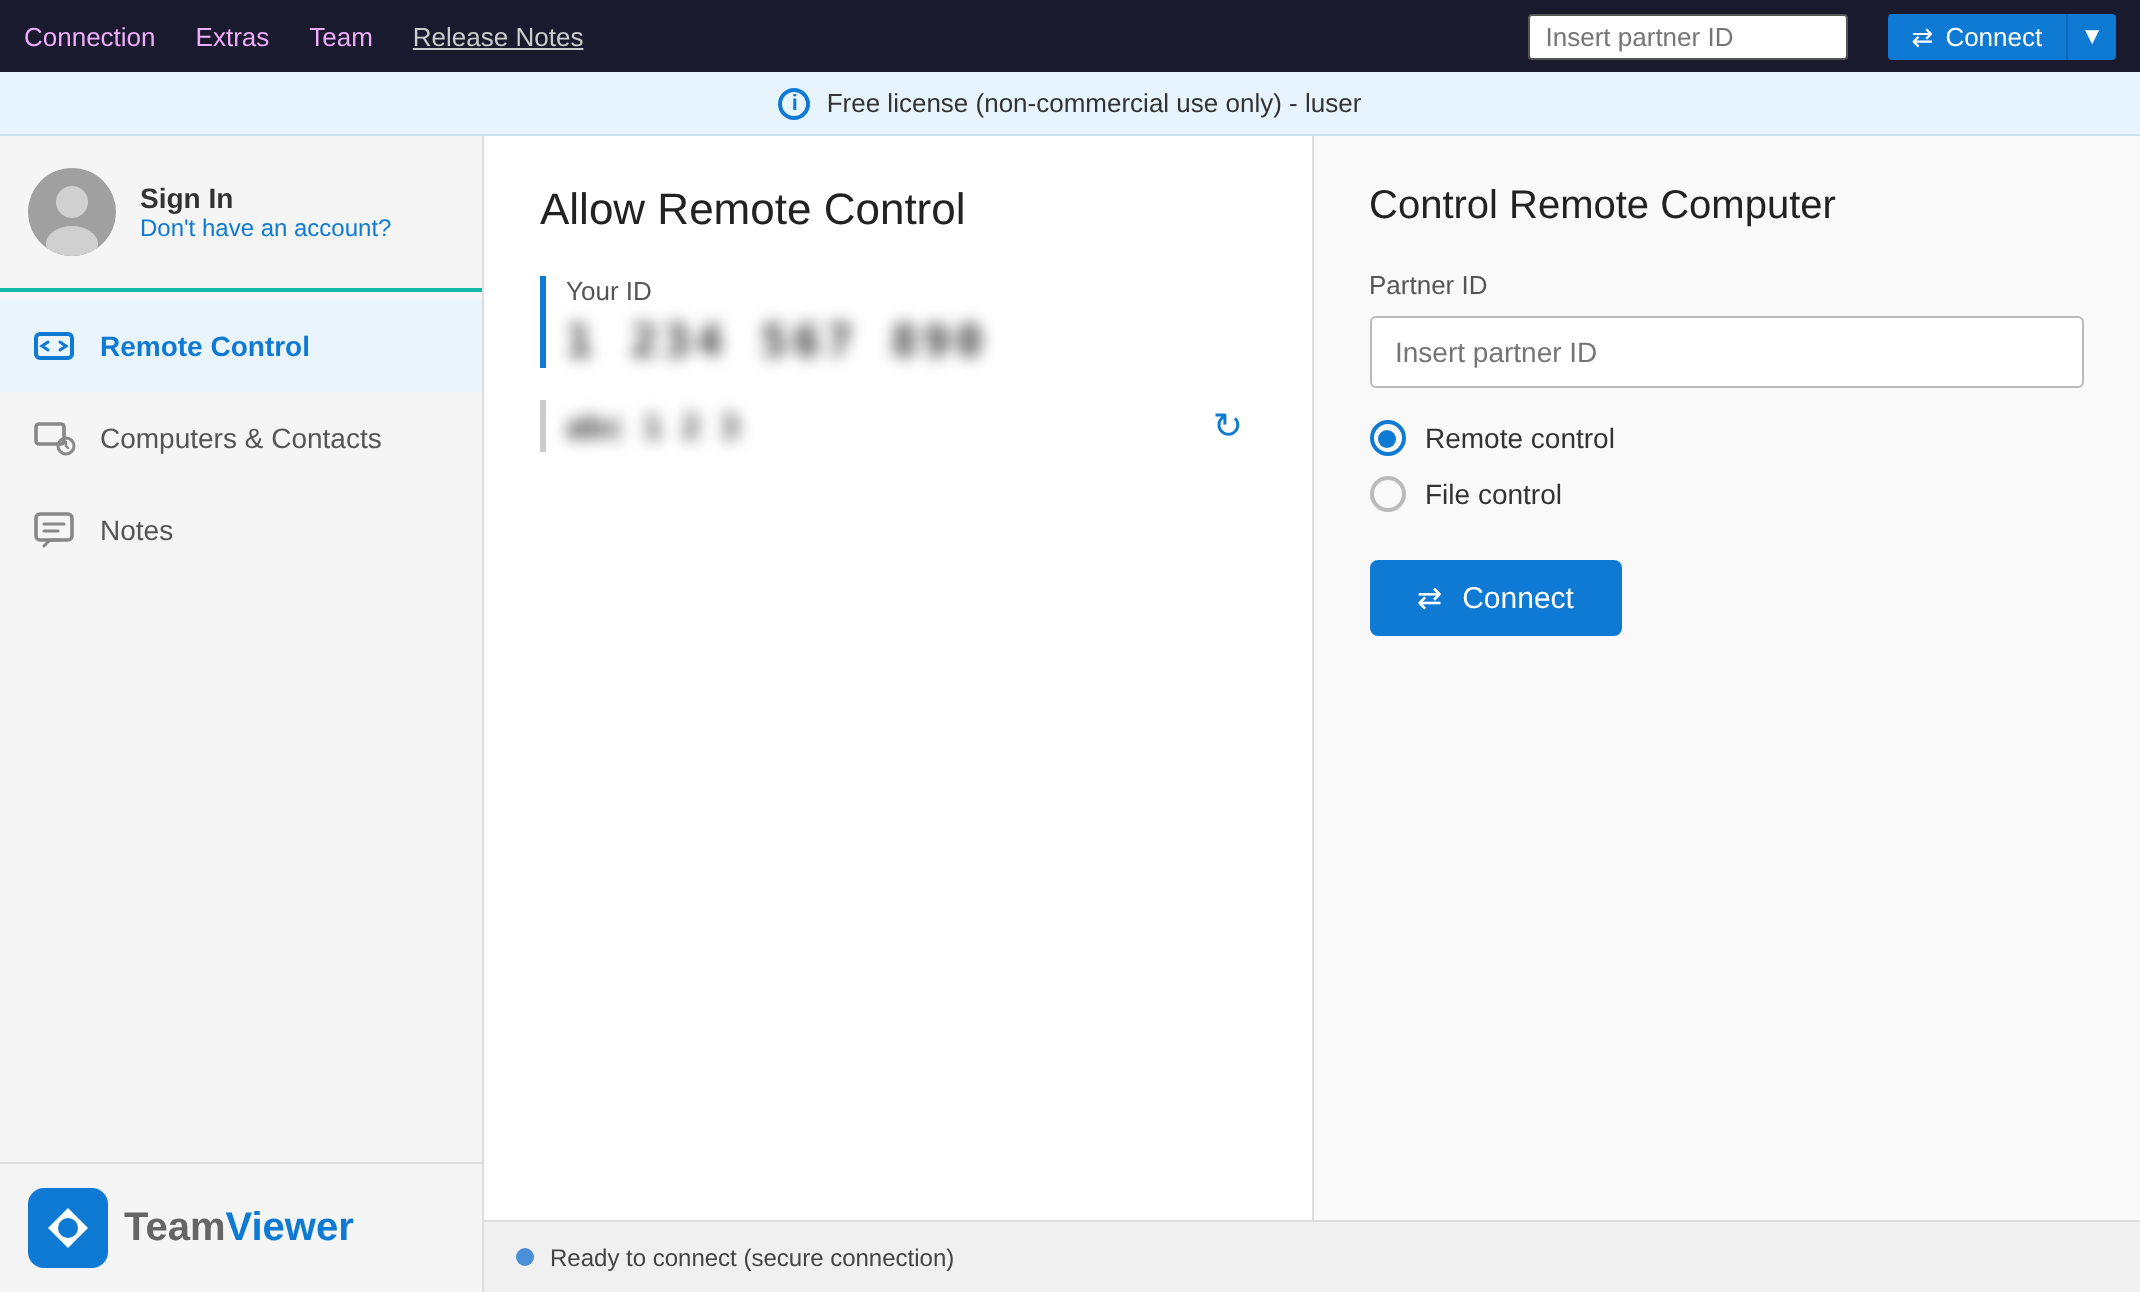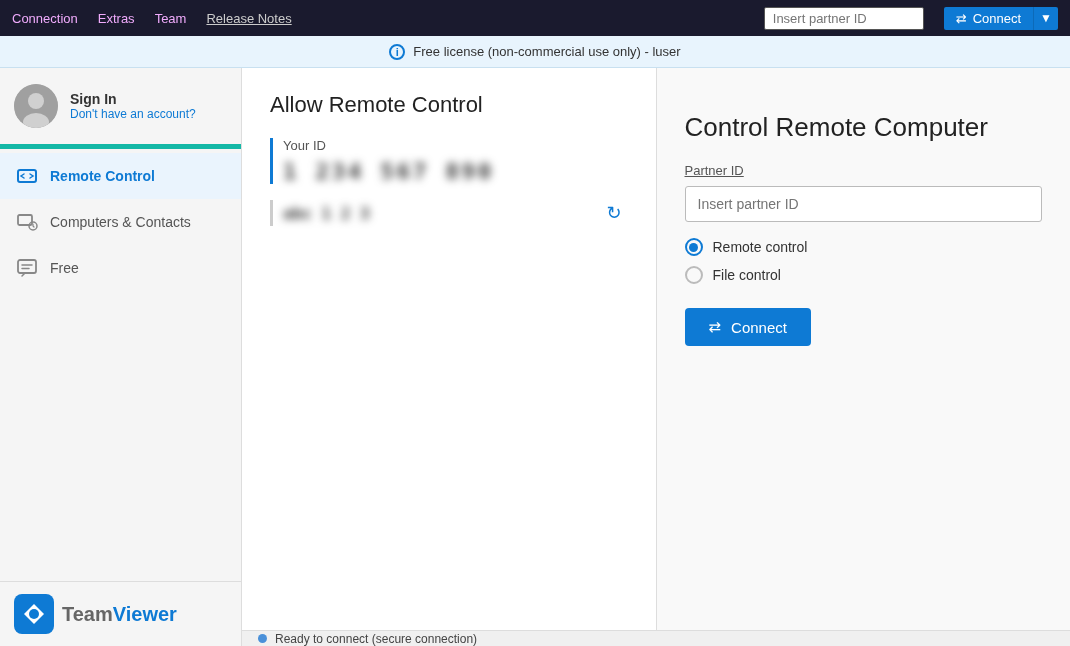--- a/index.html
+++ b/index.html
@@ -93,21 +93,21 @@
       background: #f5f5f5;
       border-right: 1px solid #ddd;
       display: flex;
       flex-direction: column;
     }
     .sidebar-profile {
       display: flex;
       align-items: center;
       gap: 12px;
       padding: 16px 14px;
-      border-bottom: 5px solid #14b8a6;
+      border-bottom: 2px solid #14b8a6;
     }
     .avatar {
       width: 44px;
       height: 44px;
       border-radius: 50%;
       background: #b0b0b0;
       display: flex;
       align-items: center;
       justify-content: center;
       overflow: hidden;
@@ -187,22 +187,22 @@
       font-size: 18px;
       padding: 2px 6px;
     }
 
     
     .control-panel {
       flex: 1;
       background: #f9f9f9;
       padding: 24px 28px;
     }
-    .control-panel .panel-title { font-size: 26px; margin-top: 20px; }
-    .partner-id-label { font-size: 13px; color: #555; font-weight: 500; margin-bottom: 8px; text-decoration: underline; }
+    .control-panel .panel-title { font-size: 20px; }
+    .partner-id-label { font-size: 13px; color: #555; font-weight: 500; margin-bottom: 8px; }
     .partner-id-input {
       width: 100%;
       border: 1px solid #bbb;
       padding: 9px 12px;
       font-size: 14px;
       color: #999;
       outline: none;
       border-radius: 3px;
       margin-bottom: 16px;
       background: #fff;
@@ -239,21 +239,21 @@
       cursor: pointer;
       border-radius: 4px;
       display: flex;
       align-items: center;
       gap: 10px;
       font-weight: 500;
     }
 
     
     .status-bar {
-      height: 16px;
+      height: 36px;
       background: #f0f0f0;
       border-top: 1px solid #ddd;
       display: flex;
       align-items: center;
       padding: 0 16px;
       gap: 8px;
       font-size: 12px;
       color: #444;
     }
     .status-dot {
@@ -363,21 +363,21 @@
 
       <div class="nav-item">
         <div class="nav-icon">
           <svg width="22" height="22" viewBox="0 0 22 22" fill="none">
             <rect x="2" y="3" width="18" height="13" rx="2" stroke="#888" stroke-width="1.8"></rect>
             <path d="M6 19l3-3h5" stroke="#888" stroke-width="1.5" stroke-linecap="round" stroke-linejoin="round"></path>
             <line x1="6" y1="8" x2="16" y2="8" stroke="#888" stroke-width="1.5" stroke-linecap="round"></line>
             <line x1="6" y1="11.5" x2="13" y2="11.5" stroke="#888" stroke-width="1.5" stroke-linecap="round"></line>
           </svg>
         </div>
-        <span>Free</span>
+        <span>Notes</span>
       </div>
     </div>
 
     <div class="sidebar-footer">
       <div class="tv-logo-icon">
         <svg width="28" height="28" viewBox="0 0 28 28" fill="none">
           <path d="M14 4 L24 14 L14 24 L4 14 Z" fill="white"></path>
           <circle cx="14" cy="14" r="5" fill="#0e7ad4"></circle>
         </svg>
       </div>

